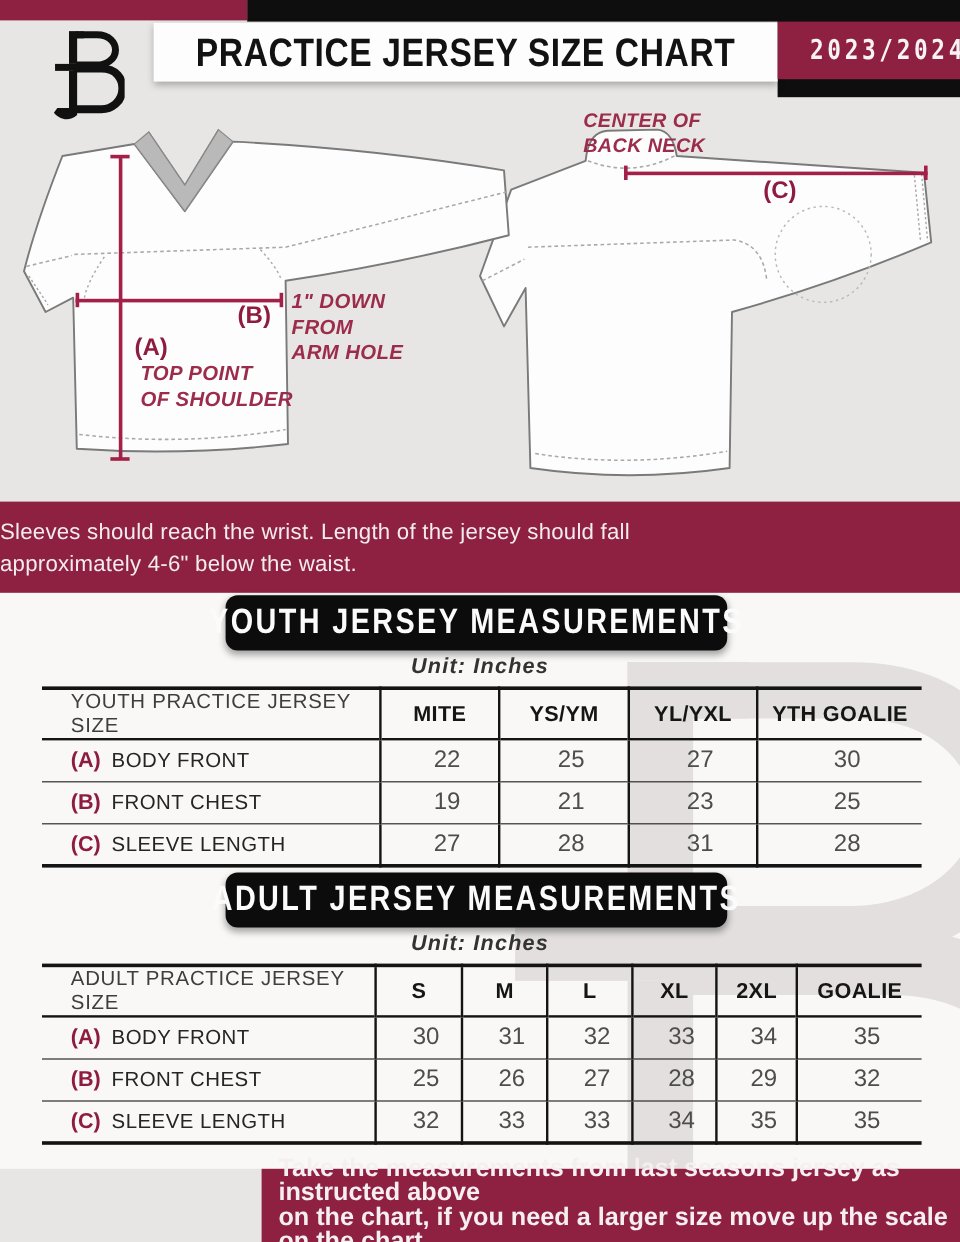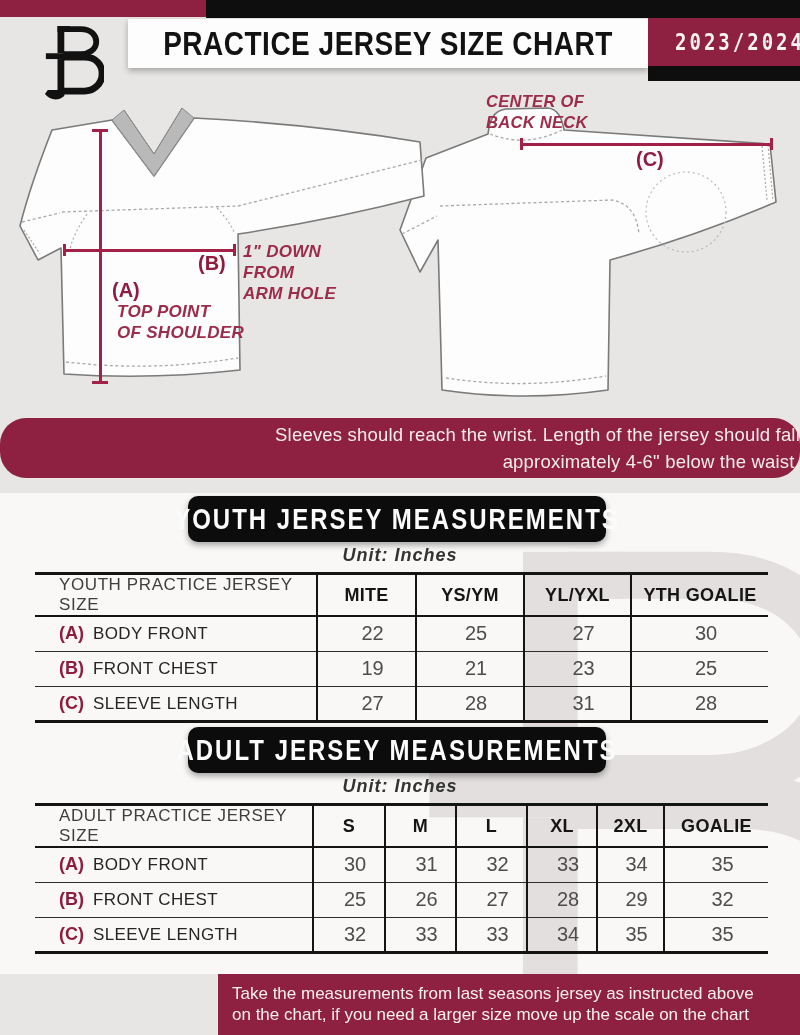--- a/index.html
+++ b/index.html
@@ -23,22 +23,22 @@
   .watermark{position:absolute;left:398px;top:505px;width:500px;height:656px;color:#e2dfde;z-index:1;}
 
   
   .jersey-svg{position:absolute;z-index:2;}
   .m-line{position:absolute;background:#a32048;z-index:3;}
   .diag-label{position:absolute;z-index:4;color:#8e1c40;font-weight:bold;font-size:20px;}
   .diag-note{position:absolute;z-index:4;color:#9c2c4b;font-style:italic;font-size:17px;
              line-height:21px;font-weight:bold;letter-spacing:.3px;white-space:nowrap;}
 
   
-  .notice{position:absolute;left:0;top:418px;width:800px;height:60px;background:#8e2142;z-index:2;
-          display:flex;flex-direction:column;align-items:flex-end;justify-content:center;border-radius:26px;}
+  .notice{position:absolute;left:0;top:418px;width:800px;height:76px;background:#8e2142;z-index:2;
+          display:flex;flex-direction:column;align-items:flex-start;justify-content:center;}
   .notice div{color:#f3ecee;font-size:18.5px;line-height:27px;font-weight:400;letter-spacing:.2px;}
 
   
   .paper{position:absolute;left:0;top:493px;width:800px;height:481px;background:#f9f8f7;z-index:0;}
 
   .section-banner{position:absolute;left:188px;width:418px;height:46px;background:#0d0c0c;
                   border-radius:10px;box-shadow:0 3px 6px rgba(0,0,0,.35);z-index:2;
                   display:flex;align-items:center;justify-content:center;}
   .section-banner span{color:#fbfbfb;font-weight:bold;font-size:24px;letter-spacing:2px;
                        transform:scaleY(1.22);white-space:nowrap;}
@@ -57,21 +57,21 @@
   .size-table td.val{text-align:center;font-size:20px;color:#4e4d4d;font-weight:400;padding-left:12px;}
   .row-key{color:#8e1c40;font-weight:bold;font-size:18px;margin-right:9px;}
   .row-lbl{color:#262525;font-size:17px;letter-spacing:.4px;}
 
   
   .footer-black{position:absolute;left:0;top:974px;width:218px;height:61px;background:#0c0b0b;z-index:3;}
   .footer-brand{position:absolute;left:67px;top:22px;color:#f5f4f4;font-weight:bold;font-size:13px;
                 letter-spacing:6px;white-space:nowrap;}
   .footer-maroon{position:absolute;left:218px;top:974px;width:582px;height:61px;background:#8e2142;z-index:3;
                  display:flex;flex-direction:column;justify-content:center;padding-left:14px;box-sizing:border-box;}
-  .footer-maroon div{color:#f6eff1;font-size:17px;line-height:20.3px;font-weight:400;white-space:pre-wrap;}
+  .footer-maroon div{color:#f6eff1;font-size:21px;line-height:20.3px;font-weight:700;white-space:pre-wrap;}
 </style>
 </head>
 <body>
 
 <div class="page">
 
   <svg width="0" height="0" style="position:absolute" aria-hidden="true">
     <symbol id="bk-logo" viewBox="0 0 64 84">
       <rect x="16" y="6" width="7" height="28" fill="currentColor"></rect>
       <rect x="16" y="40" width="7" height="32" fill="currentColor"></rect>

